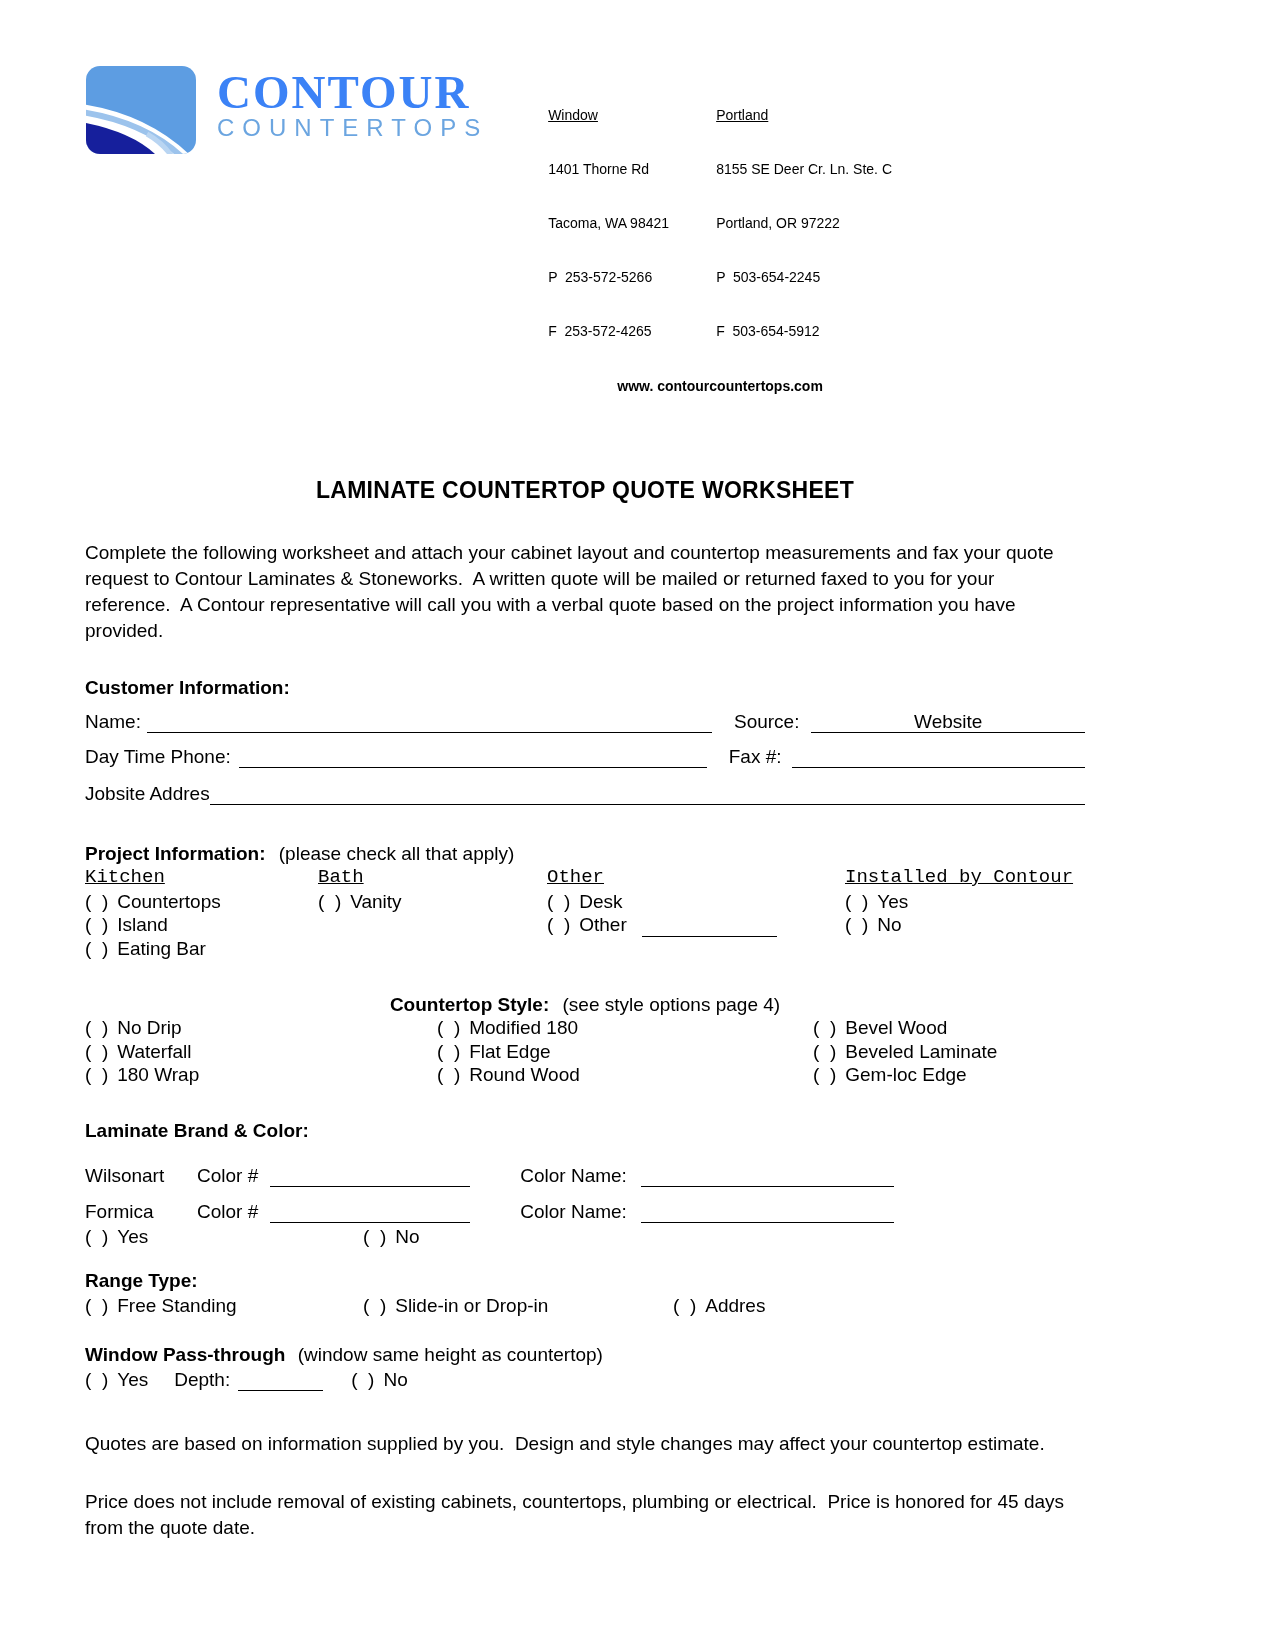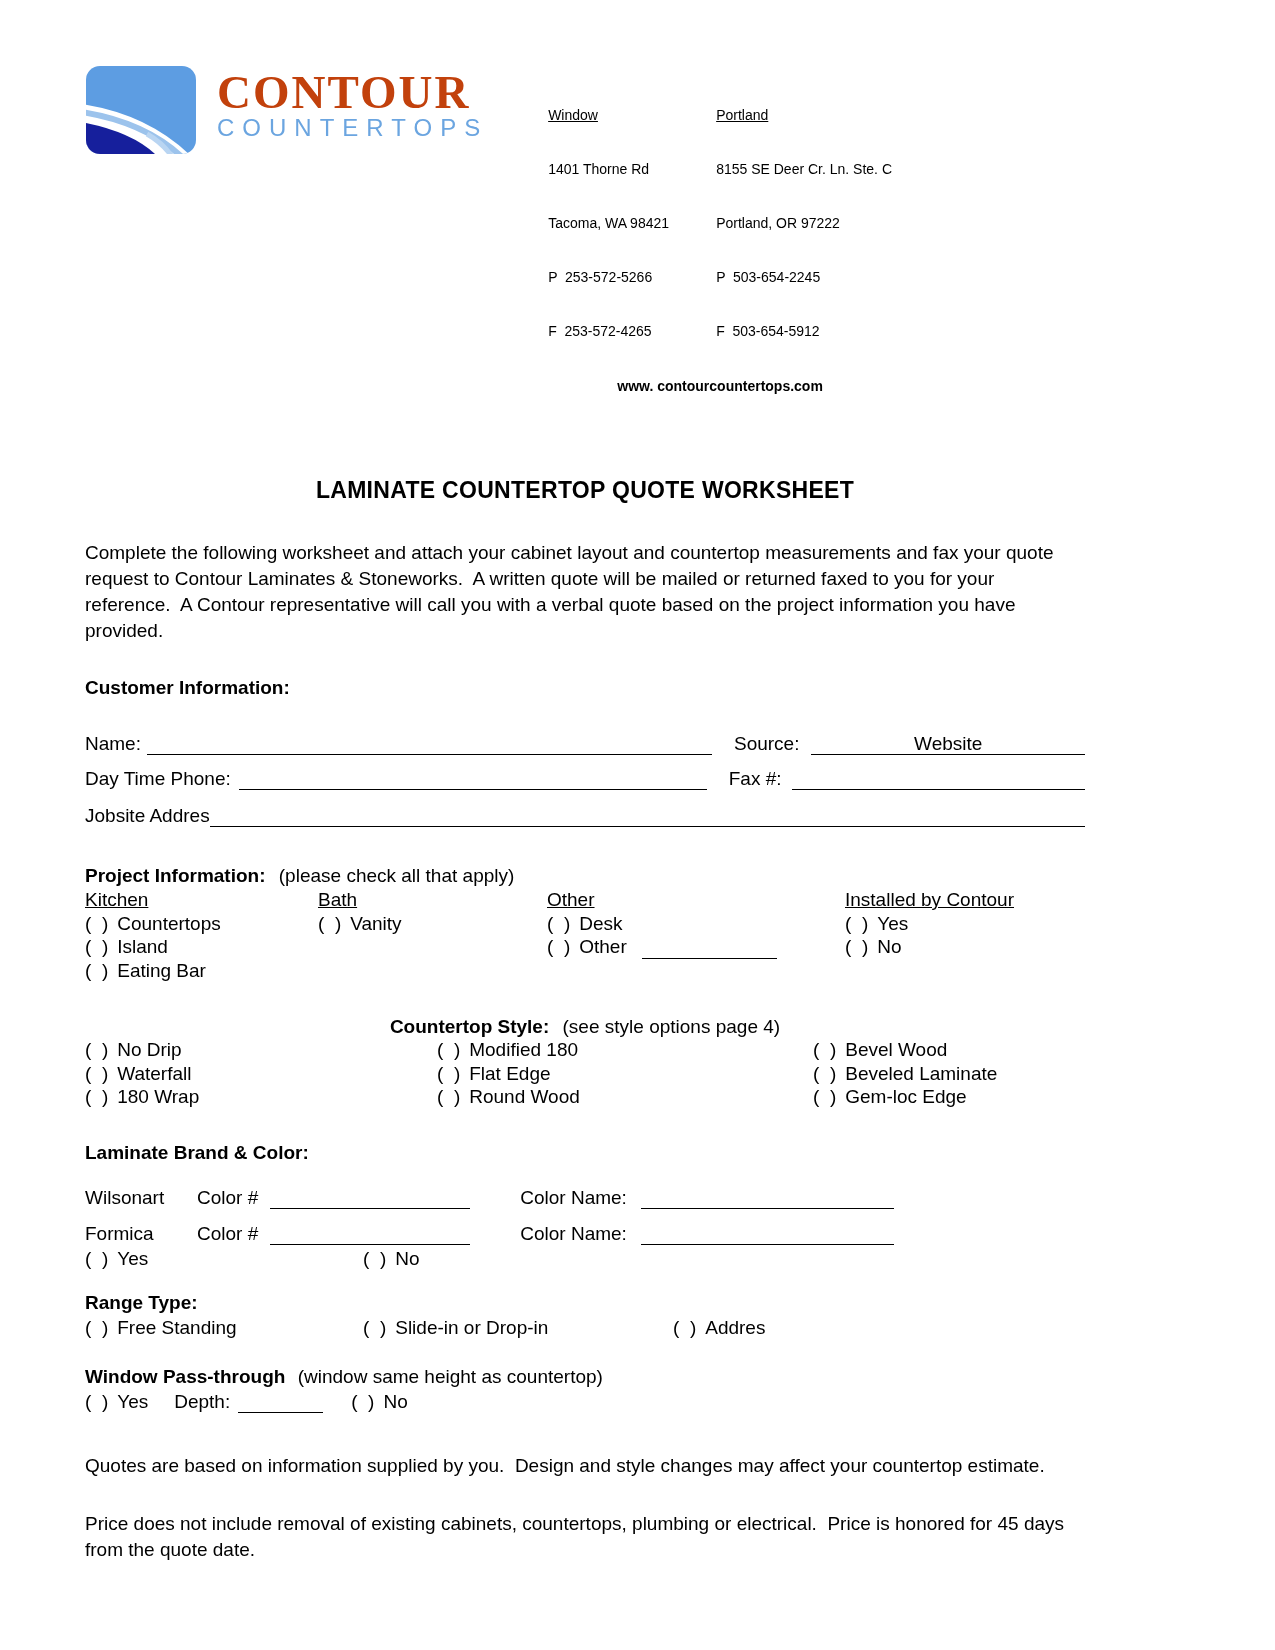--- a/index.html
+++ b/index.html
@@ -12,21 +12,21 @@
     overflow:hidden;
   }
   .content{position:absolute;left:85px;top:64px;width:1000px;}
 
   
   .header{display:flex;align-items:flex-start;}
   .logo{display:flex;align-items:flex-start;gap:20px;}
   .logo-text{display:flex;flex-direction:column;padding-top:6px;}
   .logo-name{
     font-family:"Liberation Serif",serif;font-weight:bold;
-    font-size:47px;line-height:44px;letter-spacing:2px;color:#c2410c;
+    font-size:47px;line-height:44px;letter-spacing:2px;color:#3b82f6;
   }
   .logo-sub{
     font-size:24px;line-height:26px;letter-spacing:8px;color:#6ba5e0;margin-top:1px;
   }
   .contacts-block{margin-left:60px;padding-top:6px;}
   .contact-cols{display:flex;}
   .contact-col{font-size:14px;line-height:18px;white-space:pre;}
   .contact-col.c1{width:166px;}
   .contact-col.c2{width:168px;}
   .city{text-decoration:underline;}
@@ -38,21 +38,21 @@
 
   
   .sec-head{font-weight:bold;}
   .sec-note{font-weight:normal;}
   .frow{display:flex;align-items:flex-end;line-height:22px;}
   .line{display:inline-block;border-bottom:1.4px solid #000;height:21px;}
   .line.center{text-align:center;}
   .flex1{flex:1;}
   .cb{white-space:pre;}
   .opt{display:flex;align-items:flex-end;gap:9px;line-height:23.5px;}
-  .colhead{text-decoration:underline;line-height:23.5px;}
+  .colhead{text-decoration:underline;line-height:23.5px;font-family:Liberation Mono, monospace;}
   .grid-project{display:grid;grid-template-columns:233px 229px 298px auto;margin-top:1px;}
   .grid-style{display:grid;grid-template-columns:352px 376px auto;grid-auto-flow:column;grid-template-rows:repeat(3,23.5px);}
 </style>
 </head>
 <body>
 
 <div class="page">
   <div class="content">
 
     <div class="header">
@@ -98,21 +98,21 @@
         </div>
         <div class="website">www. contourcountertops.com</div>
       </div>
     </div>
 
     <div class="doc-title">LAMINATE COUNTERTOP QUOTE WORKSHEET</div>
     <div class="para">Complete the following worksheet and attach your cabinet layout and countertop measurements and fax your quote request to Contour Laminates &amp; Stoneworks.  A written quote will be mailed or returned faxed to you for your reference.  A Contour representative will call you with a verbal quote based on the project information you have provided.</div>
 
     <div class="sec-head" style="margin-top:33px;">Customer Information:</div>
 
-    <div class="frow" style="margin-top:34px;">
+    <div class="frow" style="margin-top:12px;">
       <span>Name:</span>
       <span class="line" style="width:565px;margin-left:6px;"></span>
       <span style="margin-left:22px;">Source:</span>
       <span class="line center flex1" style="margin-left:12px;"><span>Website</span></span>
     </div>
 
 
     <div class="frow" style="margin-top:13px;">
       <span>Day Time Phone:</span>
       <span class="line" style="width:468px;margin-left:8px;"></span>

